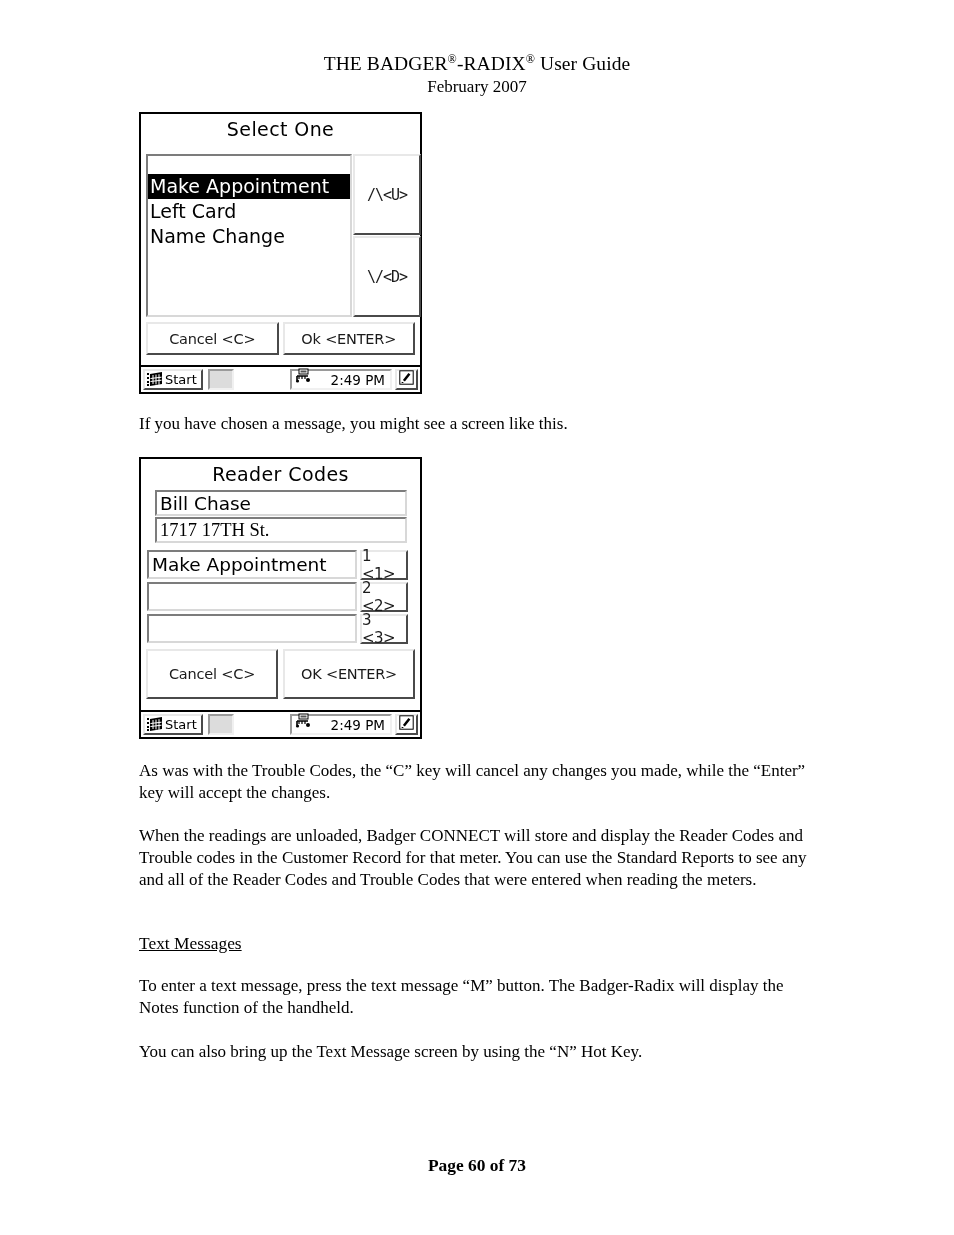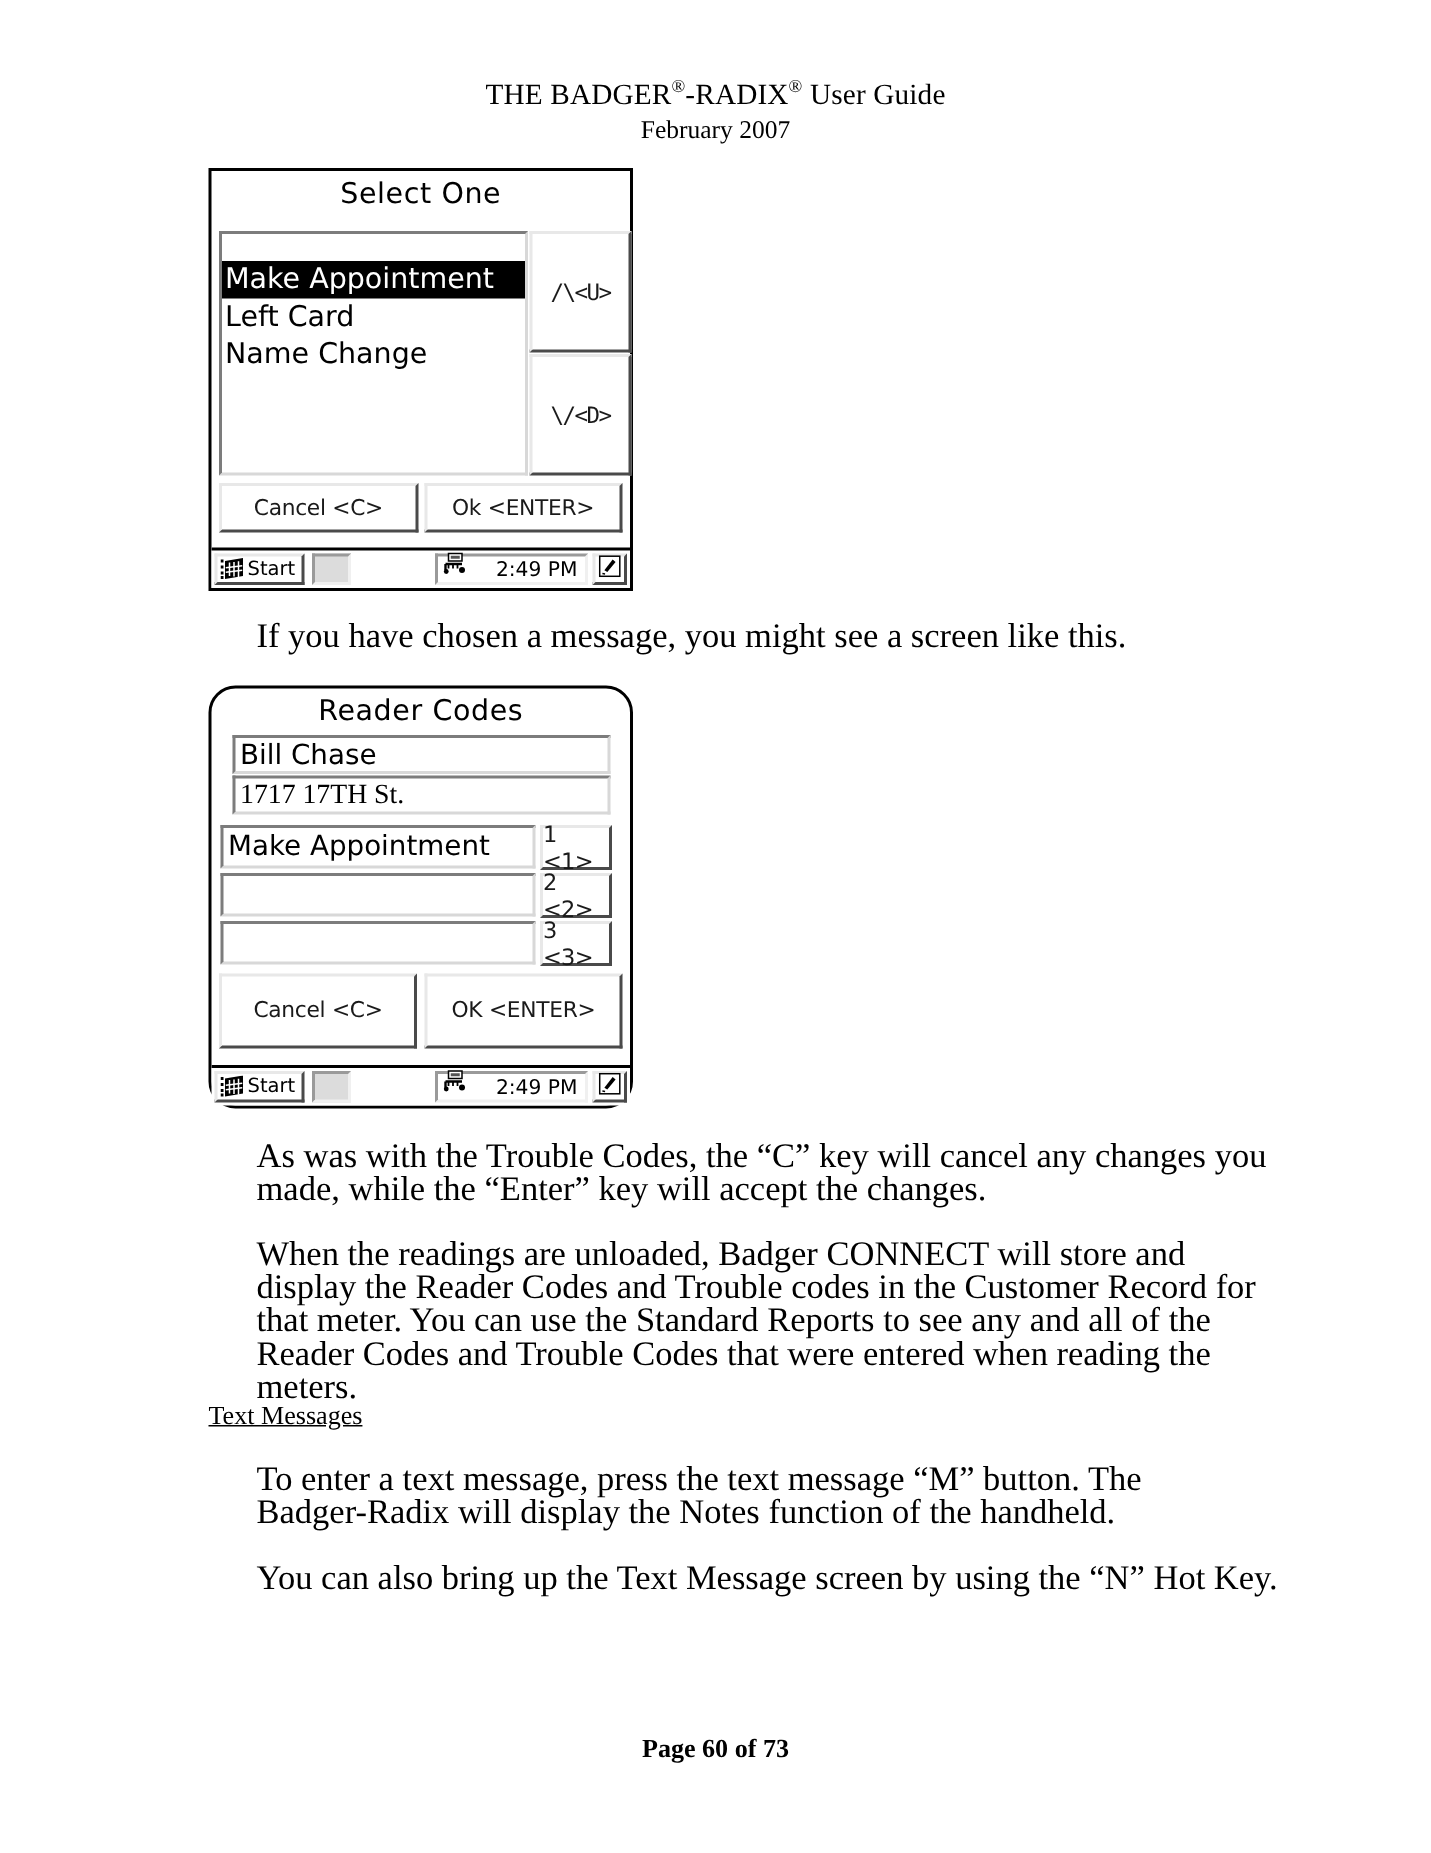--- a/index.html
+++ b/index.html
@@ -44,24 +44,23 @@
     font-size: 0.62em;
     vertical-align: super;
     line-height: 0;
   }
 
   
   .para {
     position: absolute;
     left: 139px;
     width: 690px;
-    font-size: 23px;
+    font-size: 17px;
     line-height: 22.2px;
     text-align: left;
-    margin-left: 32px;
   }
 
   .section-head {
     position: absolute;
     left: 139px;
     font-size: 17.4px;
     line-height: 22px;
     text-decoration: underline;
   }
 
@@ -251,21 +250,20 @@
     border-bottom: 2px solid #4a4a4a;
     box-sizing: border-box;
   }
 
   
   #pda-reader-codes {
     left: 139px;
     top: 457px;
     width: 283px;
     height: 282px;
-    border-radius: 18px;
   }
   .rc-body { position: relative; width: 100%; height: 100%; }
   .rc-field {
     position: absolute;
     display: flex;
     align-items: center;
     padding-left: 3px;
     font-size: 18.5px;
     color: #000;
     white-space: nowrap;

